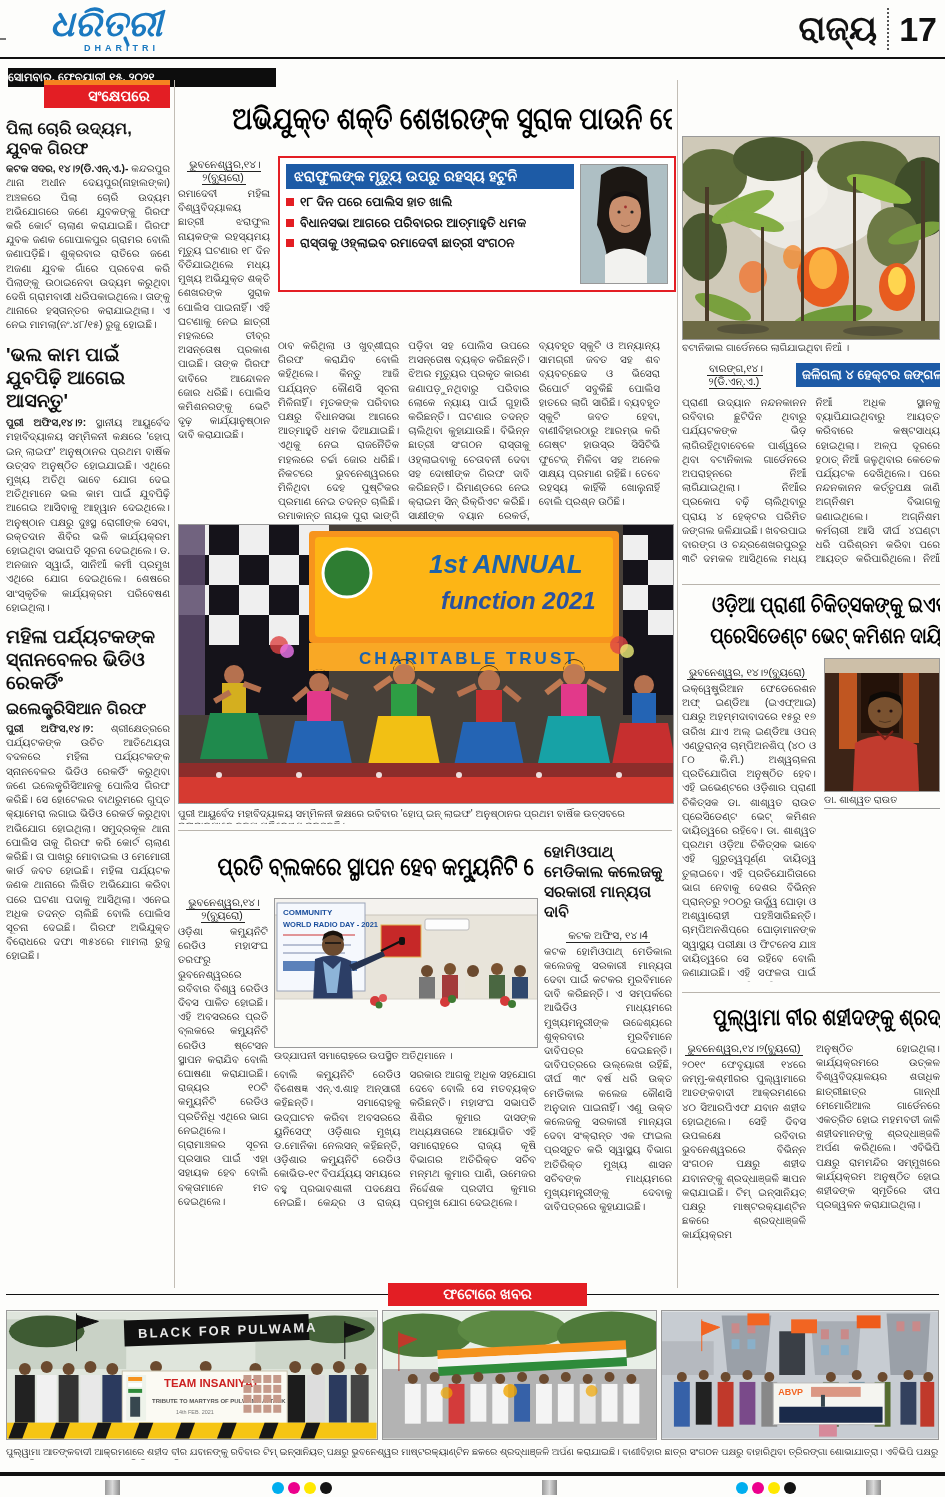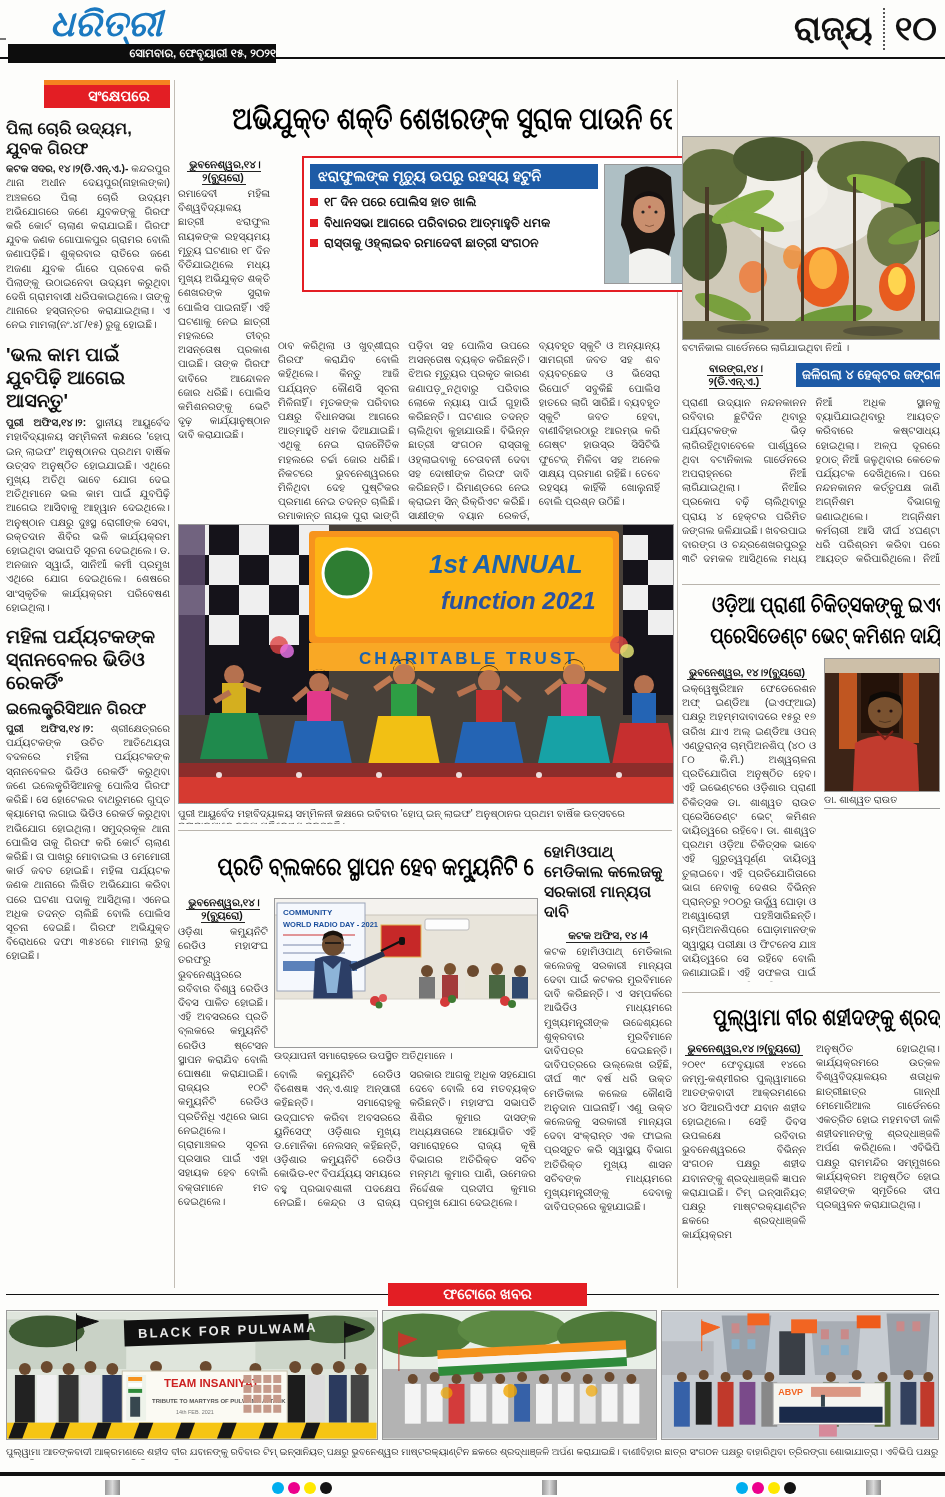--- a/index.html
+++ b/index.html
@@ -2,41 +2,41 @@
 <html><head>
 <meta charset="utf-8">
 <style>
   html,body{margin:0;padding:0;background:#888;}
   .page{position:relative;width:945px;height:1497px;background:#fdfdfb;margin:0 auto;
         font-family:"Liberation Sans","DejaVu Sans",sans-serif;color:#111;overflow:hidden;}
   .abs{position:absolute;}
   .body-txt{font-size:10.3px;line-height:1.38;text-align:justify;overflow:hidden;color:#1a1a1a;}
   .cols2{column-count:2;column-gap:9px;}
   .cols3{column-count:3;column-gap:9px;margin-top:47px;}
-  .byline{font-size:10.5px;font-weight:bold;text-align:center;margin-bottom:3px;}
+  .byline{font-size:10.5px;font-weight:normal;text-align:center;margin-bottom:3px;}
   .byline span{border-bottom:1px solid #222;padding:0 2px 1px;}
   .hl{font-weight:bold;color:#000;white-space:nowrap;overflow:hidden;text-align:center;}
   .condense{display:inline-block;transform:scaleX(.82);transform-origin:50% 50%;}
   .rule-h{background:#b9b4ac;height:1px;}
   .rule-v{background:#c2bdb5;width:1px;}
   
   .logo-main{font-size:36px;font-weight:bold;color:#1b79c0;font-style:italic;line-height:1;}
   .logo-sub{font-size:9px;font-weight:bold;color:#1b79c0;letter-spacing:4px;margin:1px 0 0 34px;}
   .date-bar{background:#0d0d0d;color:#fff;font-size:11.5px;font-weight:bold;
-            text-align:right;padding:3px 0;}
+            text-align:left;padding:3px 0;margin-top:24px;}
   .page-tag{font-size:34px;font-weight:bold;display:flex;align-items:center;gap:10px;}
   .dotted-sep{border-left:2px dotted #555;height:42px;}
   .head-rule{position:absolute;left:0;top:57px;width:945px;height:2px;background:#111;}
   
   .brief-label{width:150px;margin:0 auto;text-align:center;padding-left:38px;}
   .brief-label .top{height:5px;background:#f58220;}
   .brief-label .lbl{background:#e31e24;color:#fff;font-weight:bold;font-size:14.5px;padding:3px 0;}
   .brief-title{font-size:16.5px;font-weight:bold;line-height:1.22;margin:10px 0 4px;}
   
-  .mystery{border:2px solid #e31e24;background:#fff;display:flex;padding:6px;gap:6px;margin-left:24px;}
+  .mystery{border:2px solid #e31e24;background:#fff;display:flex;padding:6px;gap:6px;}
   .mystery .ttl{background:#1d5ba6;color:#fff;font-weight:bold;font-size:14.5px;
                 padding:4px 8px;margin-bottom:6px;}
   .mystery .bullet{font-size:12.5px;font-weight:bold;margin:5px 0;display:flex;gap:6px;align-items:flex-start;line-height:1.25;}
   .mystery .sq{width:8px;height:8px;background:#e31e24;flex:0 0 auto;margin-top:3px;}
   .caption{font-size:10px;color:#222;overflow:hidden;}
   .blue-box{background:#1d5ba6;color:#fff;font-weight:bold;font-size:13px;text-align:center;
             padding:4px 6px;white-space:nowrap;overflow:hidden;}
   .photo{display:block;border:1px solid #999;}
   
   .strip-label{background:#e31e24;color:#fff;font-weight:bold;font-size:14.5px;
@@ -54,21 +54,21 @@
 
   <div class="abs" style="left:50px;top:6px;">
     <div class="logo-main">ଧରିତ୍ରୀ</div>
     <div class="logo-sub">DHARITRI</div>
   </div>
   <div class="head-rule"></div>
   <div class="abs date-bar" style="left:8px;top:44px;width:268px;">ସୋମବାର, ଫେବୃୟାରୀ ୧୫, ୨୦୨୧</div>
   <div class="abs page-tag" style="right:8px;top:8px;">
     <span>ରାଜ୍ୟ</span>
     <span class="dotted-sep"></span>
-    <span>୧୦</span>
+    <span>17</span>
   </div>
 
   <div class="abs rule-v" style="left:174px;top:80px;height:1208px;"></div>
   <div class="abs rule-v" style="left:677px;top:80px;height:1208px;"></div>
 
   <div class="abs" style="left:6px;top:80px;width:164px;height:1208px;overflow:hidden;">
     <div class="brief-label">
       <div class="top"></div>
       <div class="lbl">ସଂକ୍ଷେପରେ</div>
     </div>

